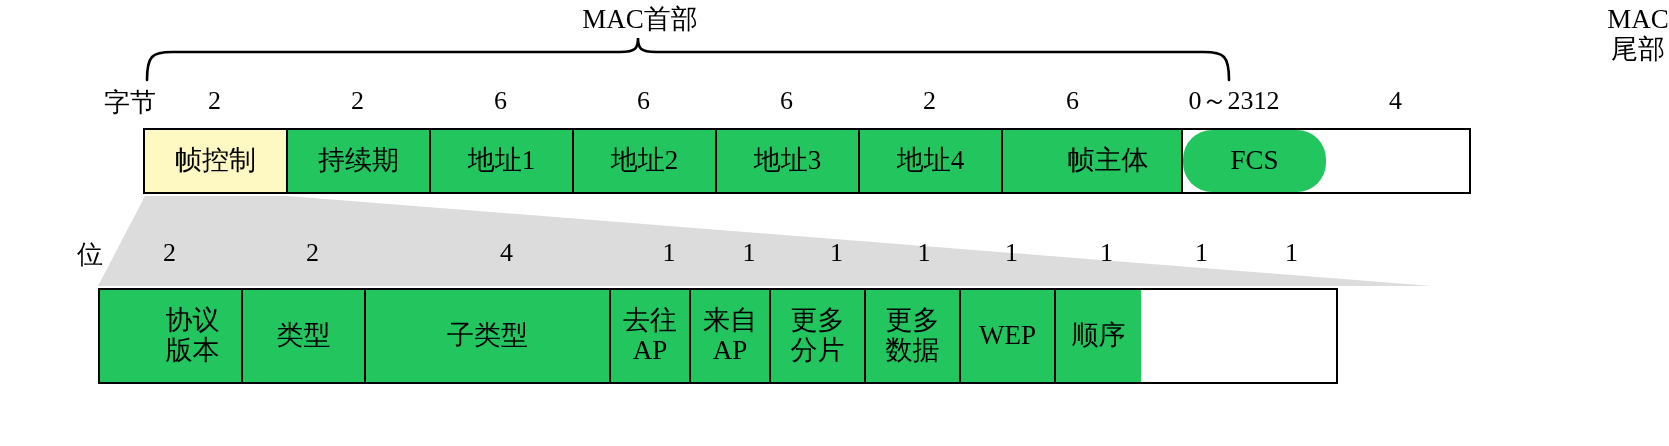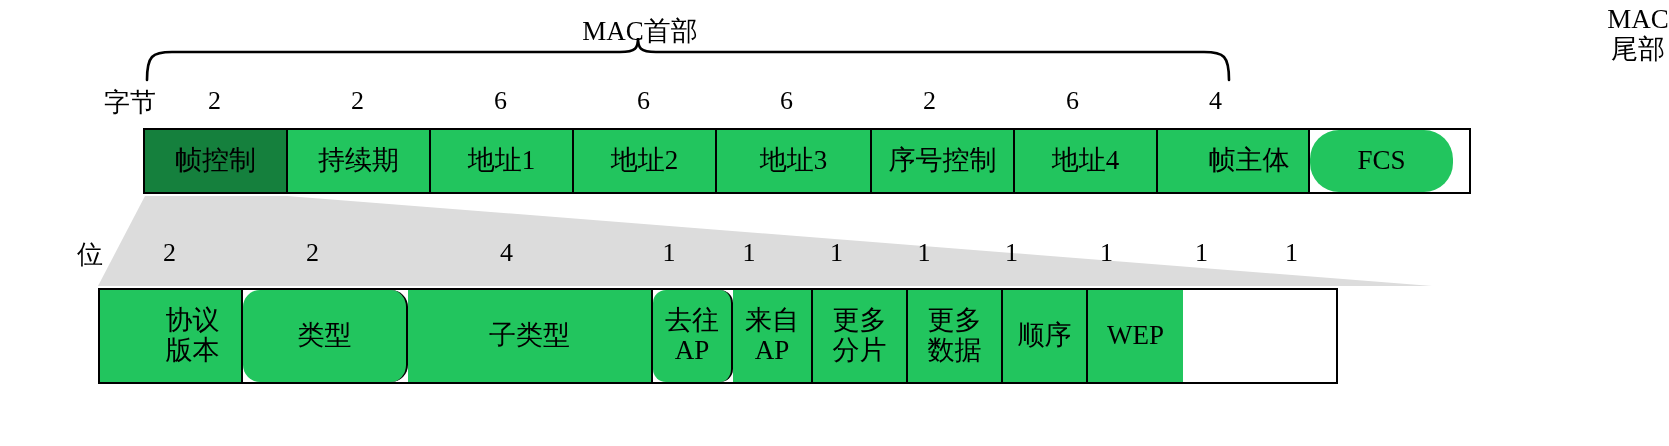--- a/index.html
+++ b/index.html
@@ -23,21 +23,21 @@
   .lbl {
     position: absolute;
     text-align: center;
     line-height: 1.12;
     white-space: pre;
   }
 
   
   #mac-header-title {
     left: 480px;
-    top: 16px;
+    top: 4px;
     width: 320px;
     font-size: 27px;
   }
   #mac-trailer-title {
     left: 1573px;
     top: 4px;
     width: 130px;
     font-size: 27px;
   }
 
@@ -79,21 +79,21 @@
     display: flex;
     align-items: center;
     justify-content: center;
     text-align: center;
     font-size: 27px;
     line-height: 1.1;
     white-space: pre;
     background: #22c55e;
   }
   .cell:last-child { border-right: none; }
-  .cell.highlight { background: #15803d; }
+  .cell.highlight { background: #fef9c3; }
 
   
   .sizes {
     position: absolute;
     display: flex;
   }
   #frame-sizes { left: 143px; top: 88px; }
   #fc-sizes { left: 98px; top: 240px; }
   .size {
     font-size: 26px;
@@ -140,59 +140,59 @@
   <div class="lbl" id="bit-caption">位</div>
 
   <div class="sizes" id="frame-sizes">
     <div class="size" style="width: 143px;">2</div>
     <div class="size" style="width: 143px;">2</div>
     <div class="size" style="width: 143px;">6</div>
     <div class="size" style="width: 143px;">6</div>
     <div class="size" style="width: 143px;">6</div>
     <div class="size" style="width: 143px;">2</div>
     <div class="size" style="width: 143px;">6</div>
+    <div class="size" style="width: 180px;">0～2312</div>
     <div class="size" style="width: 143px;">4</div>
   </div>
 
   <div class="row" id="frame-row" style="width: 1328px;">
     <div class="cell highlight" style="width: 143px;">帧控制</div>
     <div class="cell" style="width: 143px;">持续期</div>
     <div class="cell" style="width: 143px;">地址1</div>
     <div class="cell" style="width: 143px;">地址2</div>
-    <div class="cell" style="width: 155px; text-align: center;">地址3</div>
-    <div class="cell" style="width: 143px;">序号控制</div>
+    <div class="cell" style="width: 143px; text-align: center;">地址3</div>
     <div class="cell" style="width: 143px;">地址4</div>
-    <div class="cell" style="width: 152px; padding-left: 32px;">帧主体</div>
+    <div class="cell" style="width: 180px; padding-left: 32px;">帧主体</div>
     <div class="cell" style="width: 143px; border-radius: 29px;">FCS</div>
   </div>
 
   <div class="sizes" id="fc-sizes">
     <div class="size" style="width: 143px;">2</div>
     <div class="size" style="width: 143px;">2</div>
     <div class="size" style="width: 245px;">4</div>
     <div class="size" style="width: 80px;">1</div>
     <div class="size" style="width: 80px;">1</div>
     <div class="size" style="width: 95px;">1</div>
     <div class="size" style="width: 80px;">1</div>
     <div class="size" style="width: 95px;">1</div>
     <div class="size" style="width: 95px;">1</div>
     <div class="size" style="width: 95px;">1</div>
     <div class="size" style="width: 85px;">1</div>
   </div>
 
   <div class="row" id="fc-row" style="width: 1240px;">
     <div class="cell" style="width: 143px; padding-left: 44px;">协议
 版本</div>
-    <div class="cell" style="width: 165px; border-radius: 17px;">类型</div>
+    <div class="cell" style="width: 123px;">类型</div>
     <div class="cell" style="width: 245px;">子类型</div>
-    <div class="cell" style="width: 80px; border-radius: 13px;">去往
+    <div class="cell" style="width: 80px;">去往
 AP</div>
     <div class="cell" style="width: 80px;">来自
 AP</div>
     <div class="cell" style="width: 95px;">更多
 分片</div>
     <div class="cell" style="width: 95px;">更多
 数据</div>
+    <div class="cell" style="width: 95px;">WEP</div>
     <div class="cell" style="width: 85px;">顺序</div>
-    <div class="cell" style="width: 95px;">WEP</div>
   </div>
 
 </div>
 
 </body></html>

